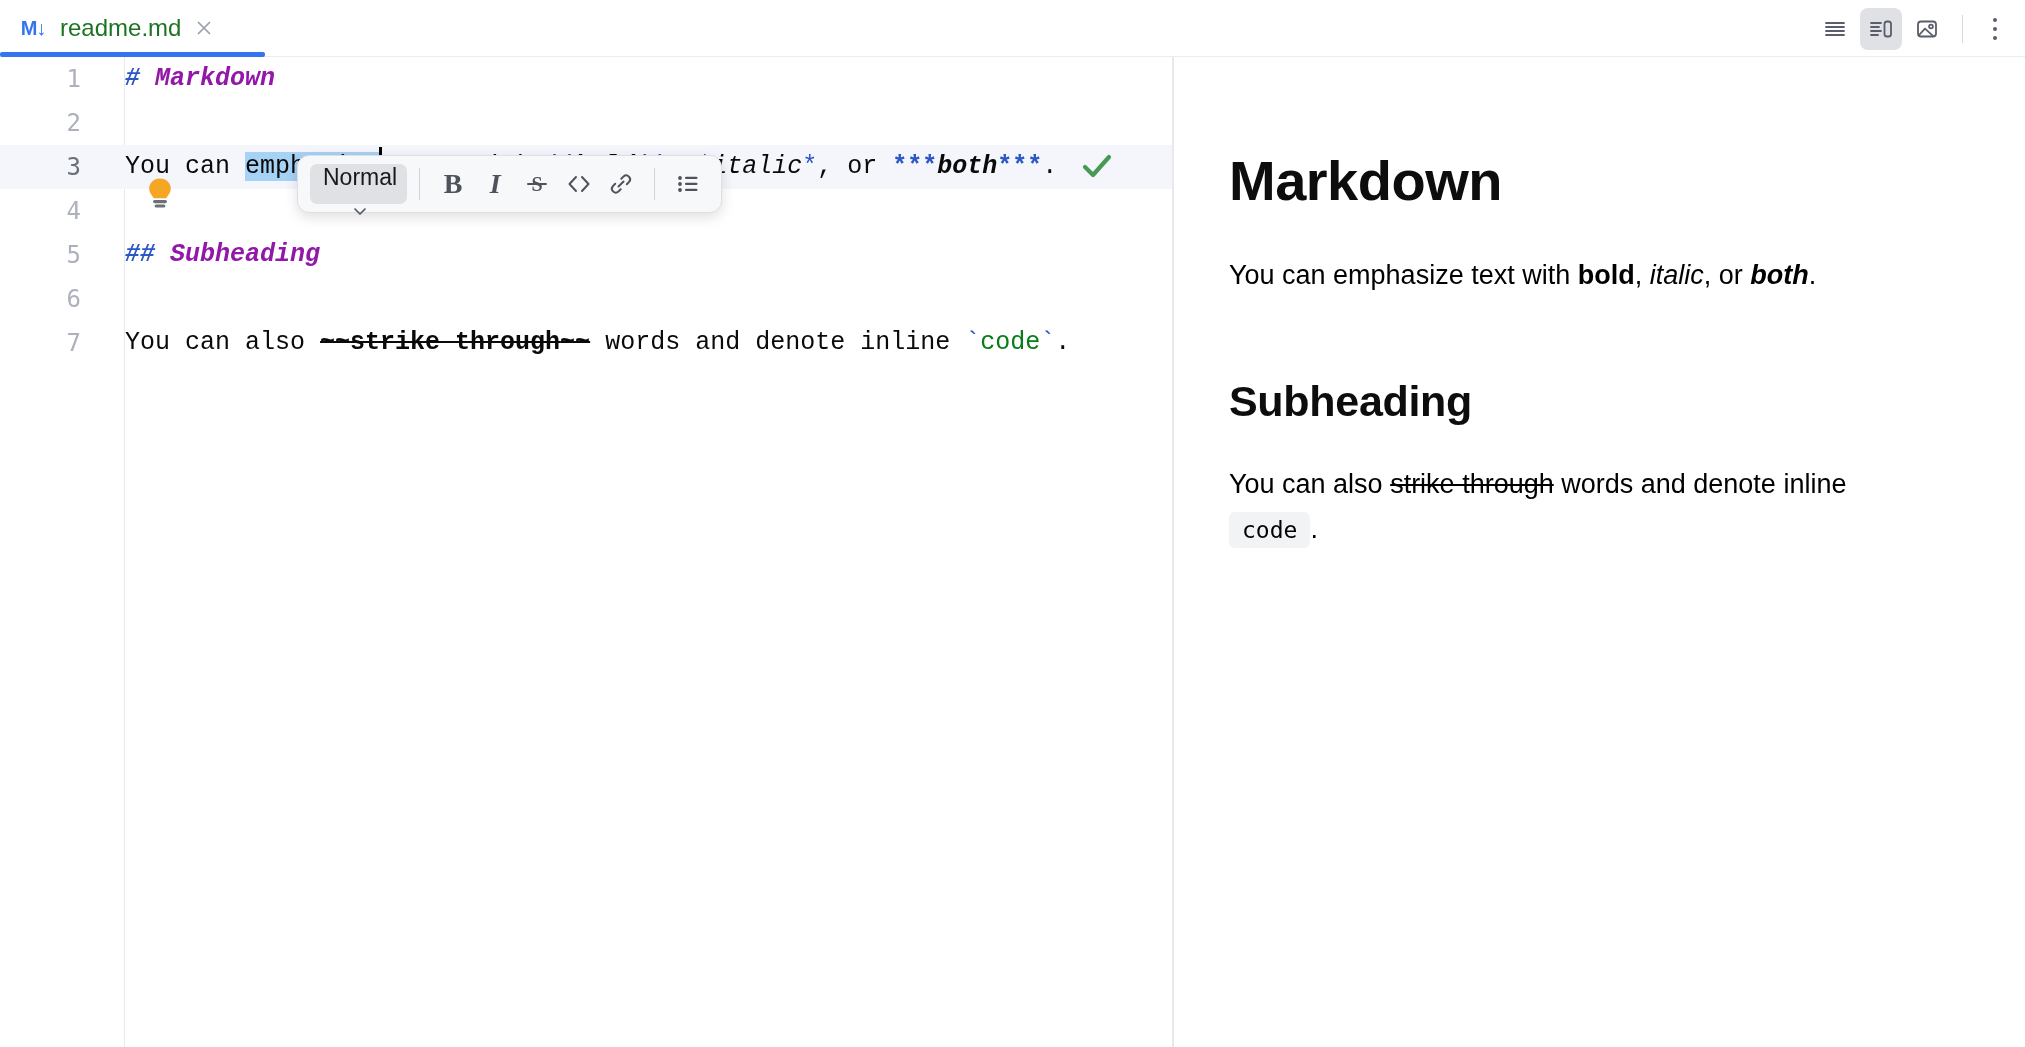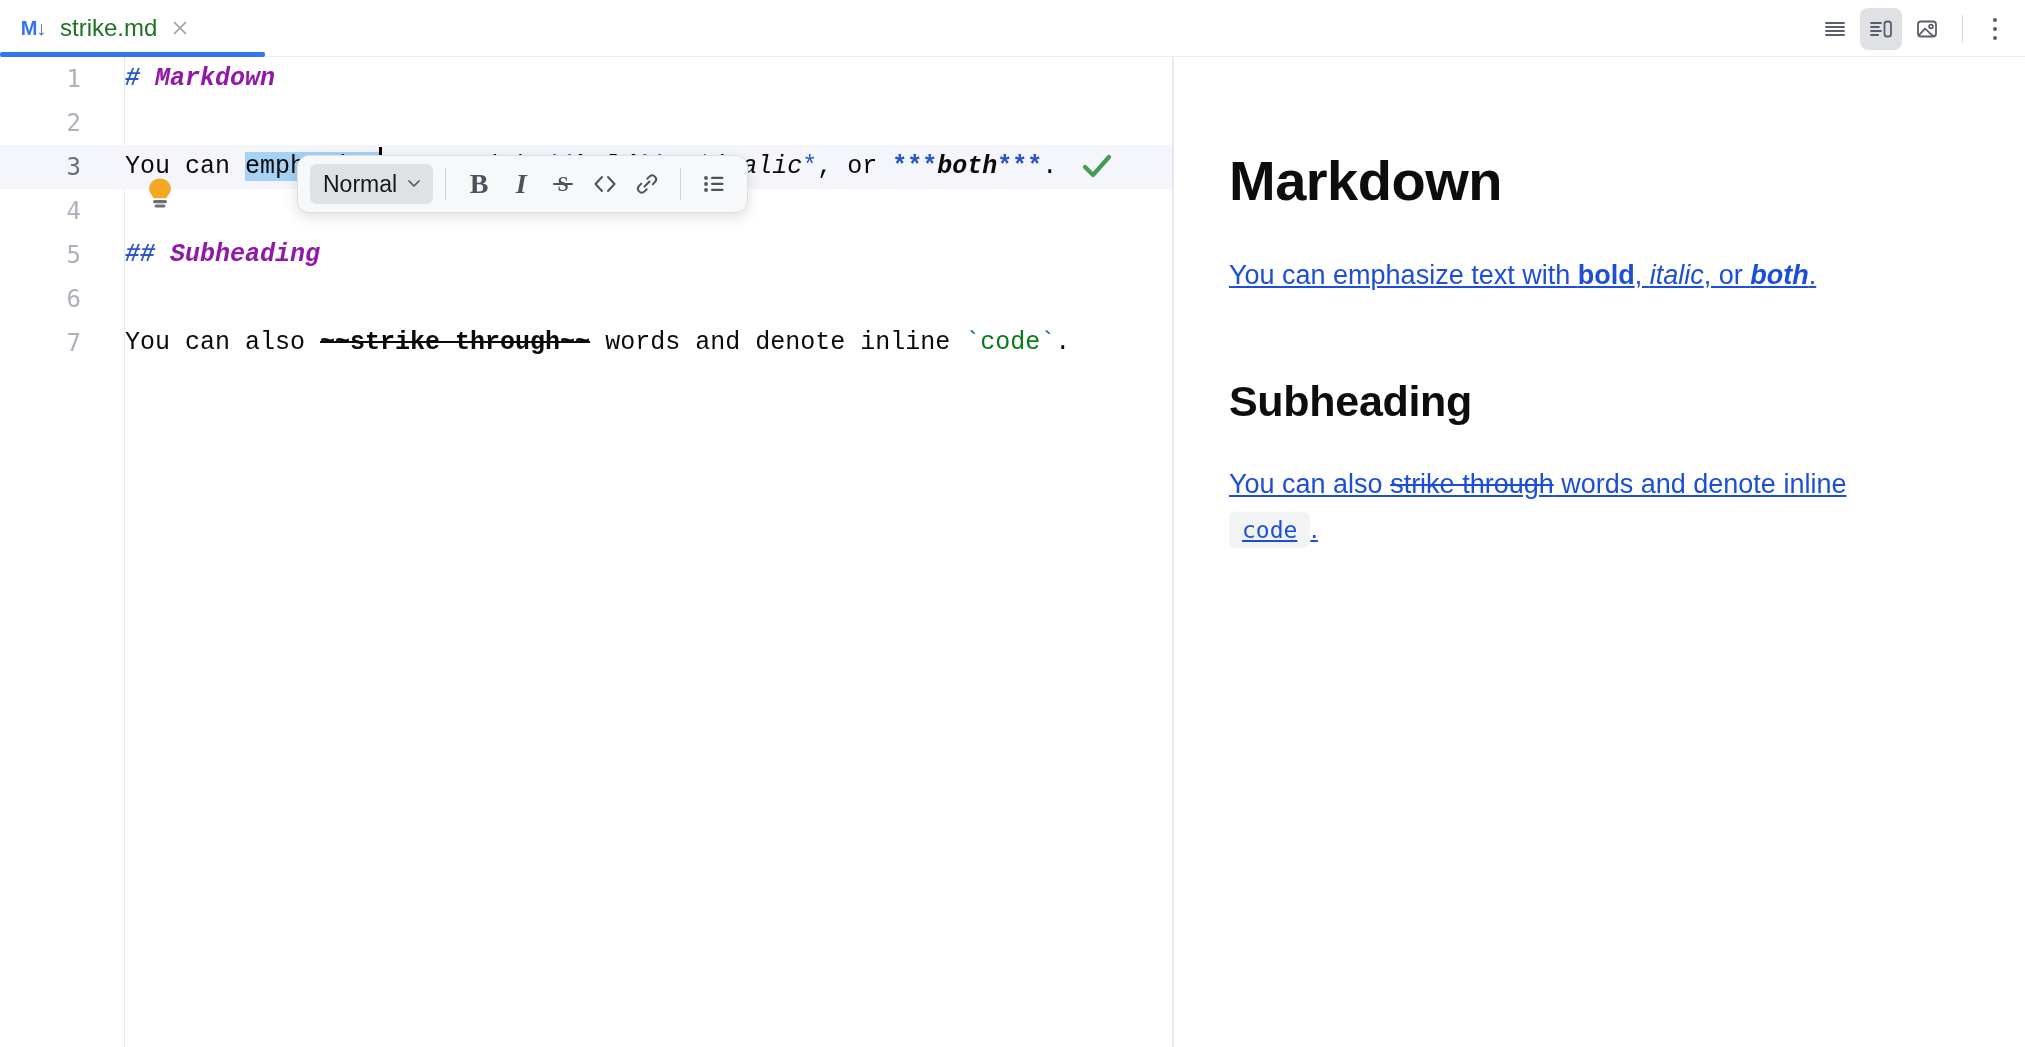--- a/index.html
+++ b/index.html
@@ -222,20 +222,21 @@
     display: flex;
     align-items: center;
     gap: 8px;
     height: 40px;
     padding: 0 10px 0 13px;
     border-radius: 7px;
     background: #dfe1e5;
     font-size: 23px;
     color: #17181c;
     cursor: pointer;
+    flex-direction: column;
   }
   .chev { color: #55585f; }
   .ftb-div {
     width: 1px;
     height: 32px;
     background: #d0d3d8;
     margin: 0 12px;
   }
   .ftb-btn {
     width: 42px;
@@ -278,40 +279,39 @@
     font-weight: bold;
     color: #0d0d0d;
     letter-spacing: -0.3px;
     line-height: 1.2;
     margin-top: 78px;
     margin-bottom: 34px;
   }
   .pv-p {
     font-size: 27px;
     line-height: 45px;
-    color: #1d4ed8;
-    text-decoration: underline;
+    color: #000000;
   }
   .pv-code {
     font-family: "DejaVu Sans Mono", monospace;
     font-size: 23px;
     background: #f2f3f5;
     border-radius: 6px;
     padding: 5px 13px;
   }
 </style>
 </head>
 <body>
 
 <div class="tabbar">
 
   <div class="tab">
     <div class="tab-underline"></div>
     <span class="md-icon">M↓</span>
-    <span class="tab-title">strike.md</span>
+    <span class="tab-title">readme.md</span>
     <span class="tab-close">
       <svg width="20" height="20" viewBox="0 0 20 20" aria-hidden="true">
         <path d="M4 4 L16 16 M16 4 L4 16" stroke="currentColor" stroke-width="1.7" fill="none"></path>
       </svg>
     </span>
   </div>
 
   <div class="toolbar-right">
 
     <div class="tb-btn">

